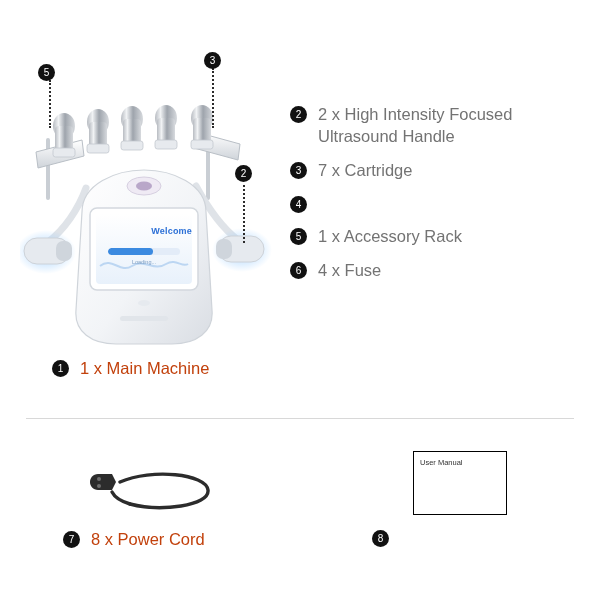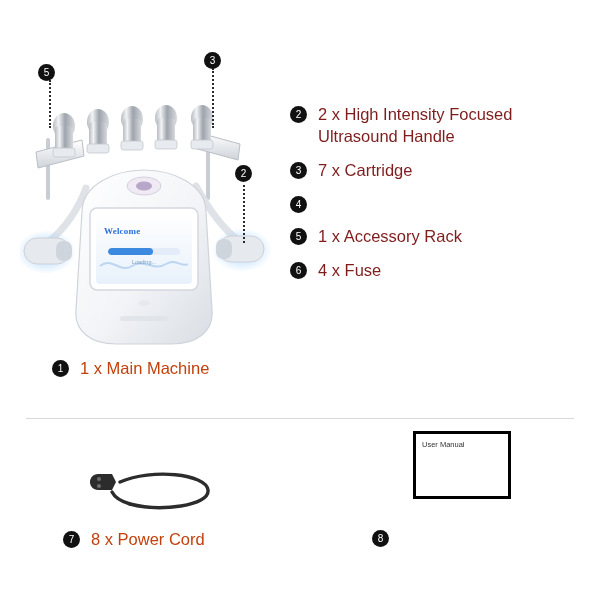--- a/index.html
+++ b/index.html
@@ -41,21 +41,21 @@
   .spec-row {
     display: flex;
     align-items: flex-start;
     margin-bottom: 12px;
   }
   .spec-row .badge { margin-top: 3px; }
   .spec-text {
     margin-left: 11px;
     font-size: 16.5px;
     line-height: 22px;
-    color: #7f1d1d;
+    color: #737373;
   }
 
   
   .leader {
     position: absolute;
     border-left: 2px dotted #2b2b2b;
   }
 
   
   .callout { position: absolute; }
@@ -88,24 +88,24 @@
     top: 418px;
     width: 548px;
     height: 0;
     border-top: 1px solid #d8d8d8;
   }
 
   
   #manual-box {
     position: absolute;
     left: 413px;
-    top: 431px;
+    top: 451px;
     width: 92px;
     height: 62px;
-    border: 3px solid #000000;
+    border: 1px solid #000000;
     background: #ffffff;
   }
   #manual-box .manual-label {
     position: absolute;
     left: 6px;
     top: 6px;
     font-size: 7.5px;
     color: #333333;
   }
 
@@ -114,28 +114,27 @@
     position: absolute;
     left: 90px;
     top: 462px;
     width: 130px;
     height: 58px;
   }
 
   
   .scr-welcome {
     position: absolute;
-    left: 8px; right: 0;
+    left: 0; right: 0;
     top: 12px;
-    text-align: left;
+    text-align: right;
     font-size: 9px;
     font-weight: bold;
     color: #2b6fd6;
     letter-spacing: .2px;
-    font-family: Liberation Serif, serif;
   }
   .scr-bar-outer {
     position: absolute;
     left: 12%;
     top: 34px;
     width: 76%;
     height: 7px;
     border-radius: 4px;
     background: #e3ecf8;
     overflow: hidden;

